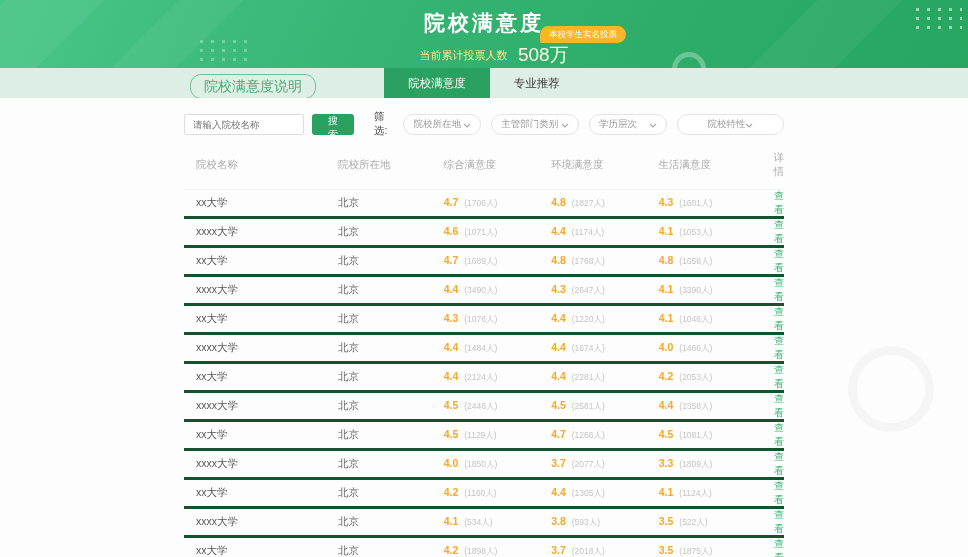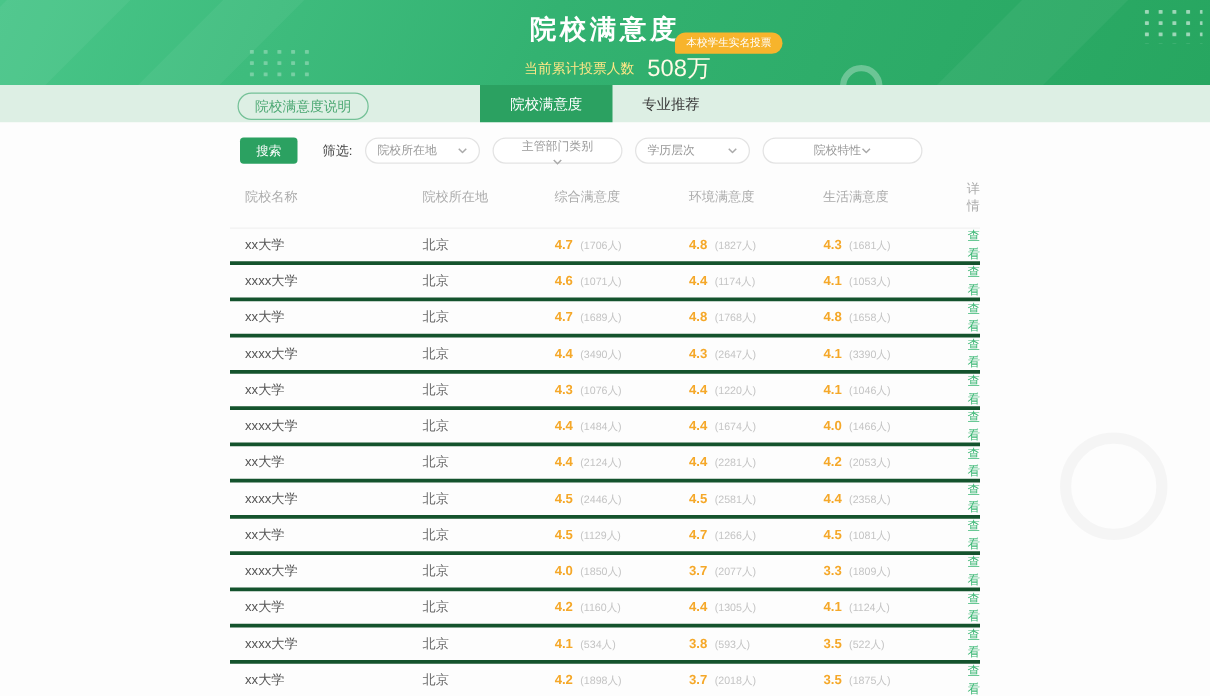--- a/index.html
+++ b/index.html
@@ -26,39 +26,39 @@
   .page-title { color:#fff; font-size:21px; font-weight:bold; letter-spacing:3px; display:inline-block; }
   .badge { position:absolute; left:540px; top:26px; background:#f7b42c; color:#fff;
     font-size:8.5px; padding:2.5px 9px; border-radius:10px 10px 10px 2px; white-space:nowrap; }
   .subtitle { text-align:center; margin-top:5px;padding-left:20px; }
   .subtitle .lab { color:#ffe786; font-size:11px; vertical-align:middle; }
   .subtitle .val { color:#fffbe6; font-size:19px; margin-left:6px; vertical-align:middle; }
 
   
   .tabbar { position:relative; height:30px; background:#ddefe4; display:flex; align-items:stretch; }
   .info-pill { position:absolute; left:190px; top:6px; border:1px solid #74c197; color:#4ca873;
-    background:transparent; font-size:11px; padding:2.5px 13px; border-radius:11px; cursor:pointer;
+    background:transparent; font-size:14px; padding:2.5px 13px; border-radius:11px; cursor:pointer;
     font-family:Liberation Sans, sans-serif; }
   .tabs { margin:0 auto; display:flex; align-items:stretch; }
   .tab { display:flex; align-items:center; padding:0 24px; font-size:11.5px; color:#3a3a3a; cursor:pointer; }
   .tab.active { background:#2ba161; color:#fff; }
 
   
   .content { position:relative; background:#fdfdfd; height:459px; }
   .container { width:600px; margin:0 auto; }
   .search-row { display:flex; align-items:center; padding-top:12px; }
   .search-input { width:120px; height:21px; border:1px solid #ddd; border-radius:2px;
     font-size:9.5px; padding:0 8px; color:#777; outline:none; font-family:inherit; }
   .search-btn { background:#2ba161; color:#fff; border:none; font-size:10px; height:21px;
     padding:0 13px; border-radius:3px; margin-left:8px; cursor:pointer; font-family:inherit; }
   .filter-label { margin-left:20px; font-size:10.5px; color:#444; }
   .dd { display:flex; align-items:center; justify-content:space-between; border:1px solid #e3e3e3;
     border-radius:12px; height:21px; padding:0 9px; margin-left:10px; font-size:9.5px; color:#999;
     cursor:pointer; background:#fff; }
-  .dd.w1 { width:92px; } .dd.w2 { width:104px;flex-direction:column; } .dd.w3 { width:92px; } .dd.w4 { width:128px;justify-content:center; }
+  .dd.w1 { width:92px; } .dd.w2 { width:104px; } .dd.w3 { width:92px; } .dd.w4 { width:128px;justify-content:center; }
 
   .thead { display:flex; align-items:center; color:#ababab; font-size:10.5px;
     padding:13px 0 10px 0; border-bottom:1px solid #f1f1f1; }
   .col-name { width:160px; padding-left:12px; }
   .col-loc { width:110px; }
   .col-rate { width:112px; }
   .col-life { width:120px; }
   .col-detail { flex:1; text-align:right; }
 
   .trow { display:flex; align-items:center; height:29px; border-bottom:3px solid #14532d; font-size:10.5px; }
@@ -94,20 +94,21 @@
     <div class="tab active">院校满意度</div>
     <div class="tab">专业推荐</div>
   </div>
 </div>
 
 <div class="content">
   <div class="ring r2"></div>
   <div class="container">
 
     <div class="search-row">
+      <input class="search-input" type="text" placeholder="请输入院校名称" style="">
       <button class="search-btn">搜索</button>
       <span class="filter-label">筛选:</span>
       <div class="dd w1">
         <span>院校所在地</span>
         <span><svg width="8" height="5" viewBox="0 0 8 5">
               <path d="M1 1l3 3 3-3" stroke="#aaa" stroke-width="1.2" fill="none"></path>
             </svg></span>
       </div>
       <div class="dd w2">
         <span>主管部门类别</span>

